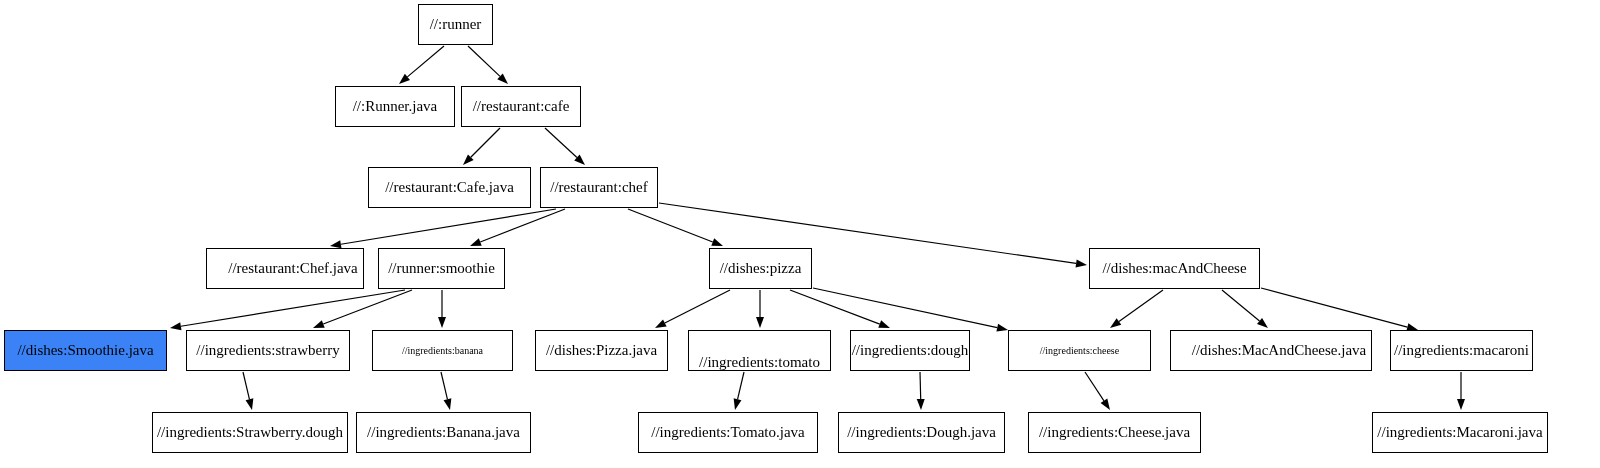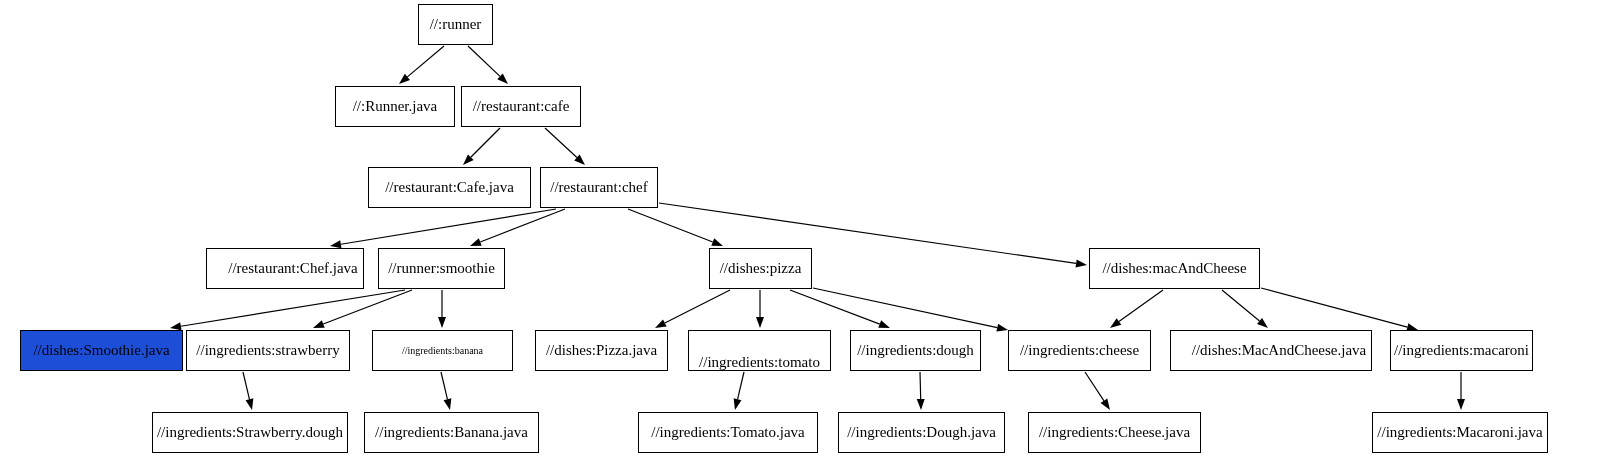--- a/index.html
+++ b/index.html
@@ -169,51 +169,51 @@
       </div>
       <div class="graph-node" style="left: 378px; top: 248px; width: 127px; height: 41px; border-color: rgb(0, 0, 0); background: rgb(255, 255, 255); font-size: 15px;">
         <span class="node-label">//runner:smoothie</span>
       </div>
       <div class="graph-node" style="left: 709px; top: 248px; width: 103px; height: 41px; border-color: rgb(0, 0, 0); background: rgb(255, 255, 255); font-size: 15px;">
         <span class="node-label">//dishes:pizza</span>
       </div>
       <div class="graph-node" style="left: 1089px; top: 248px; width: 171px; height: 41px; border-color: rgb(0, 0, 0); background: rgb(255, 255, 255); font-size: 15px;">
         <span class="node-label">//dishes:macAndCheese</span>
       </div>
-      <div class="graph-node" style="left: 20px; top: 330px; width: 163px; height: 41px; border-color: rgb(0, 0, 0); background: #1d4ed8; font-size: 15px;">
+      <div class="graph-node" style="left: 4px; top: 330px; width: 163px; height: 41px; border-color: rgb(0, 0, 0); background: #3b82f6; font-size: 15px;">
         <span class="node-label">//dishes:Smoothie.java</span>
       </div>
       <div class="graph-node" style="left: 186px; top: 330px; width: 164px; height: 41px; border-color: rgb(0, 0, 0); background: rgb(255, 255, 255); font-size: 15px;">
         <span class="node-label">//ingredients:strawberry</span>
       </div>
       <div class="graph-node" style="left: 372px; top: 330px; width: 141px; height: 41px; border-color: rgb(0, 0, 0); background: rgb(255, 255, 255); font-size: 10px;">
         <span class="node-label">//ingredients:banana</span>
       </div>
       <div class="graph-node" style="left: 535px; top: 330px; width: 133px; height: 41px; border-color: rgb(0, 0, 0); background: rgb(255, 255, 255); font-size: 15px;">
         <span class="node-label">//dishes:Pizza.java</span>
       </div>
       <div class="graph-node" style="left: 688px; top: 330px; width: 143px; height: 41px; border-color: rgb(0, 0, 0); background: rgb(255, 255, 255); font-size: 15px; align-items: flex-end;">
         <span class="node-label">//ingredients:tomato</span>
       </div>
-      <div class="graph-node" style="left: 850px; top: 330px; width: 131px; height: 41px; border-color: rgb(0, 0, 0); background: rgb(255, 255, 255); font-size: 15px;">
+      <div class="graph-node" style="left: 850px; top: 330px; width: 120px; height: 41px; border-color: rgb(0, 0, 0); background: rgb(255, 255, 255); font-size: 15px;">
         <span class="node-label">//ingredients:dough</span>
       </div>
-      <div class="graph-node" style="left: 1008px; top: 330px; width: 143px; height: 41px; border-color: rgb(0, 0, 0); background: rgb(255, 255, 255); font-size: 15px;">
+      <div class="graph-node" style="left: 1008px; top: 330px; width: 143px; height: 41px; border-color: rgb(0, 0, 0); background: rgb(255, 255, 255); font-size: 10px;">
         <span class="node-label">//ingredients:cheese</span>
       </div>
       <div class="graph-node" style="left: 1170px; top: 330px; width: 202px; height: 41px; border-color: rgb(0, 0, 0); background: rgb(255, 255, 255); font-size: 15px; padding-left: 16px;">
         <span class="node-label">//dishes:MacAndCheese.java</span>
       </div>
       <div class="graph-node" style="left: 1390px; top: 330px; width: 143px; height: 41px; border-color: rgb(0, 0, 0); background: rgb(255, 255, 255); font-size: 15px;">
         <span class="node-label">//ingredients:macaroni</span>
       </div>
       <div class="graph-node" style="left: 152px; top: 412px; width: 196px; height: 41px; border-color: rgb(0, 0, 0); background: rgb(255, 255, 255); font-size: 15px;">
         <span class="node-label">//ingredients:Strawberry.dough</span>
       </div>
-      <div class="graph-node" style="left: 364px; top: 412px; width: 175px; height: 41px; border-color: rgb(0, 0, 0); background: rgb(255, 255, 255); font-size: 15px;">
+      <div class="graph-node" style="left: 356px; top: 412px; width: 175px; height: 41px; border-color: rgb(0, 0, 0); background: rgb(255, 255, 255); font-size: 15px;">
         <span class="node-label">//ingredients:Banana.java</span>
       </div>
       <div class="graph-node" style="left: 638px; top: 412px; width: 180px; height: 41px; border-color: rgb(0, 0, 0); background: rgb(255, 255, 255); font-size: 15px; align-items: center;">
         <span class="node-label">//ingredients:Tomato.java</span>
       </div>
       <div class="graph-node" style="left: 838px; top: 412px; width: 167px; height: 41px; border-color: rgb(0, 0, 0); background: rgb(255, 255, 255); font-size: 15px;">
         <span class="node-label">//ingredients:Dough.java</span>
       </div>
       <div class="graph-node" style="left: 1028px; top: 412px; width: 173px; height: 41px; border-color: rgb(0, 0, 0); background: rgb(255, 255, 255); font-size: 15px;">
         <span class="node-label">//ingredients:Cheese.java</span>

